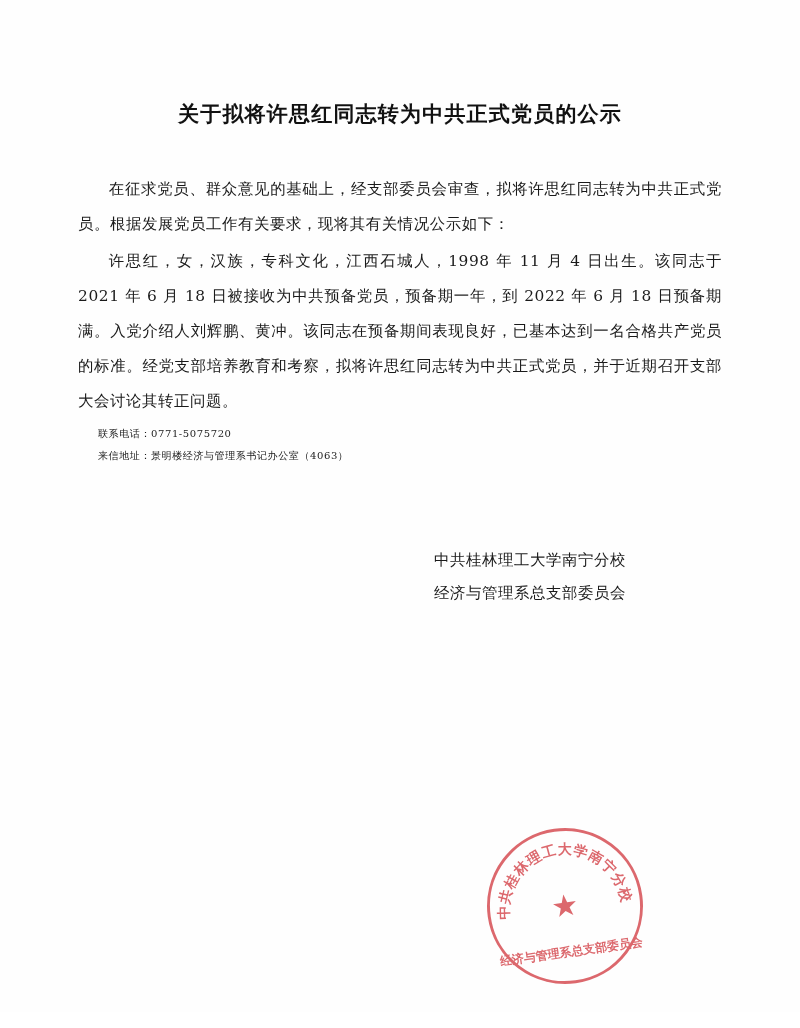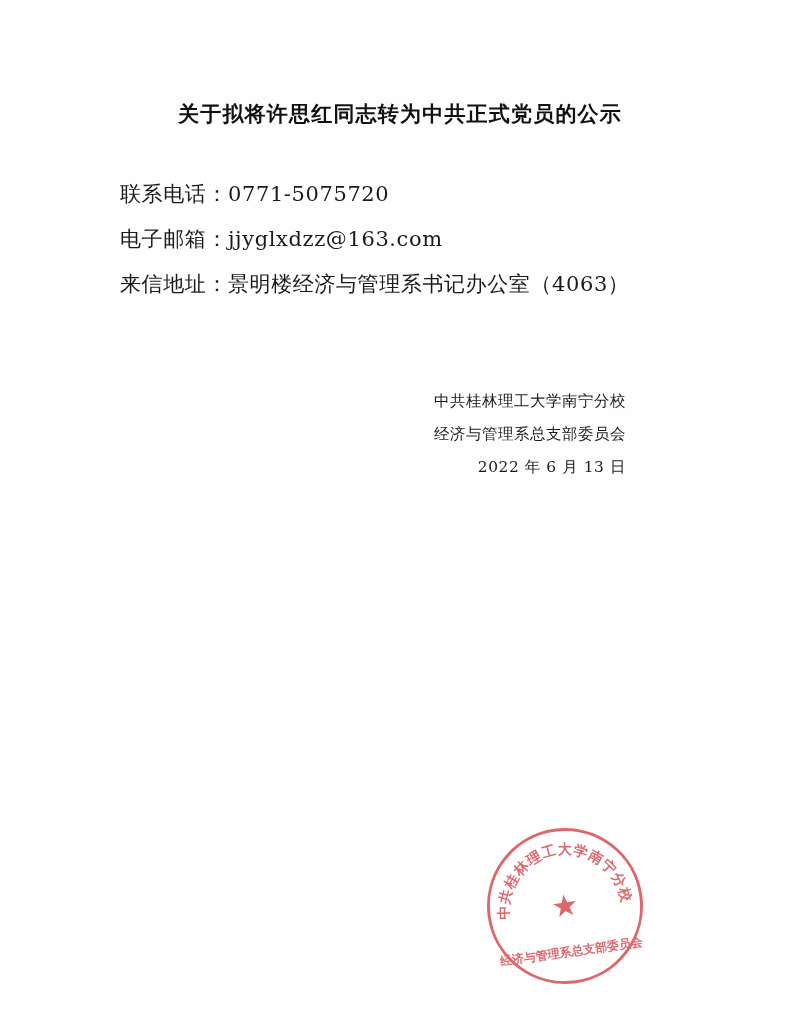--- a/index.html
+++ b/index.html
@@ -38,21 +38,21 @@
     font-size: 15.4px;
     line-height: 2.28;
     text-align: justify;
     text-justify: inter-ideograph;
     text-indent: 2em;
     letter-spacing: 0.6px;
     margin: 0 0 2px 0;
     color: #1a1a1a;
   }
   .contact-line {
-    font-size: 21px;
+    font-size: 10px;
     line-height: 2.15;
     text-indent: 2em;
     letter-spacing: 0.6px;
     margin: 0;
     color: #1a1a1a;
   }
   .contact-block {
     margin-top: 4px;
   }
   .signature {
@@ -122,31 +122,31 @@
 </style>
 </head>
 <body>
 
 <div class="page">
 
   <div class="doc-title">关于拟将许思红同志转为中共正式党员的公示</div>
 
   <div class="body-wrap">
 
+    <p class="para">在征求党员、群众意见的基础上，经支部委员会审查，拟将许思红同志转为中共正式党员。根据发展党员工作有关要求，现将其有关情况公示如下：</p>
+    <p class="para">许思红，女，汉族，专科文化，江西石城人，1998 年 11 月 4 日出生。该同志于 2021 年 6 月 18 日被接收为中共预备党员，预备期一年，到 2022 年 6 月 18 日预备期满。入党介绍人刘辉鹏、黄冲。该同志在预备期间表现良好，已基本达到一名合格共产党员的标准。经党支部培养教育和考察，拟将许思红同志转为中共正式党员，并于近期召开支部大会讨论其转正问题。</p>
 
     <div class="contact-block">
       <p class="contact-line">联系电话：0771-5075720</p>
-      <p class="contact-line">电子邮箱：jjyglxdzz@163.com</p>
       <p class="contact-line">来信地址：景明楼经济与管理系书记办公室（4063）</p>
     </div>
 
     <div class="signature">
       <div class="sig-line">中共桂林理工大学南宁分校</div>
       <div class="sig-line">经济与管理系总支部委员会</div>
-      <div class="sig-line">2022 年 6 月 13 日</div>
     </div>
 
   </div>
 
   <div class="seal">
     <div class="seal-inner">
       <svg class="seal-arc" viewBox="0 0 150 150">
         <defs>
           <path id="arcTop" d="M 18,80 A 57,57 0 0 1 132,80"></path>
         </defs>

